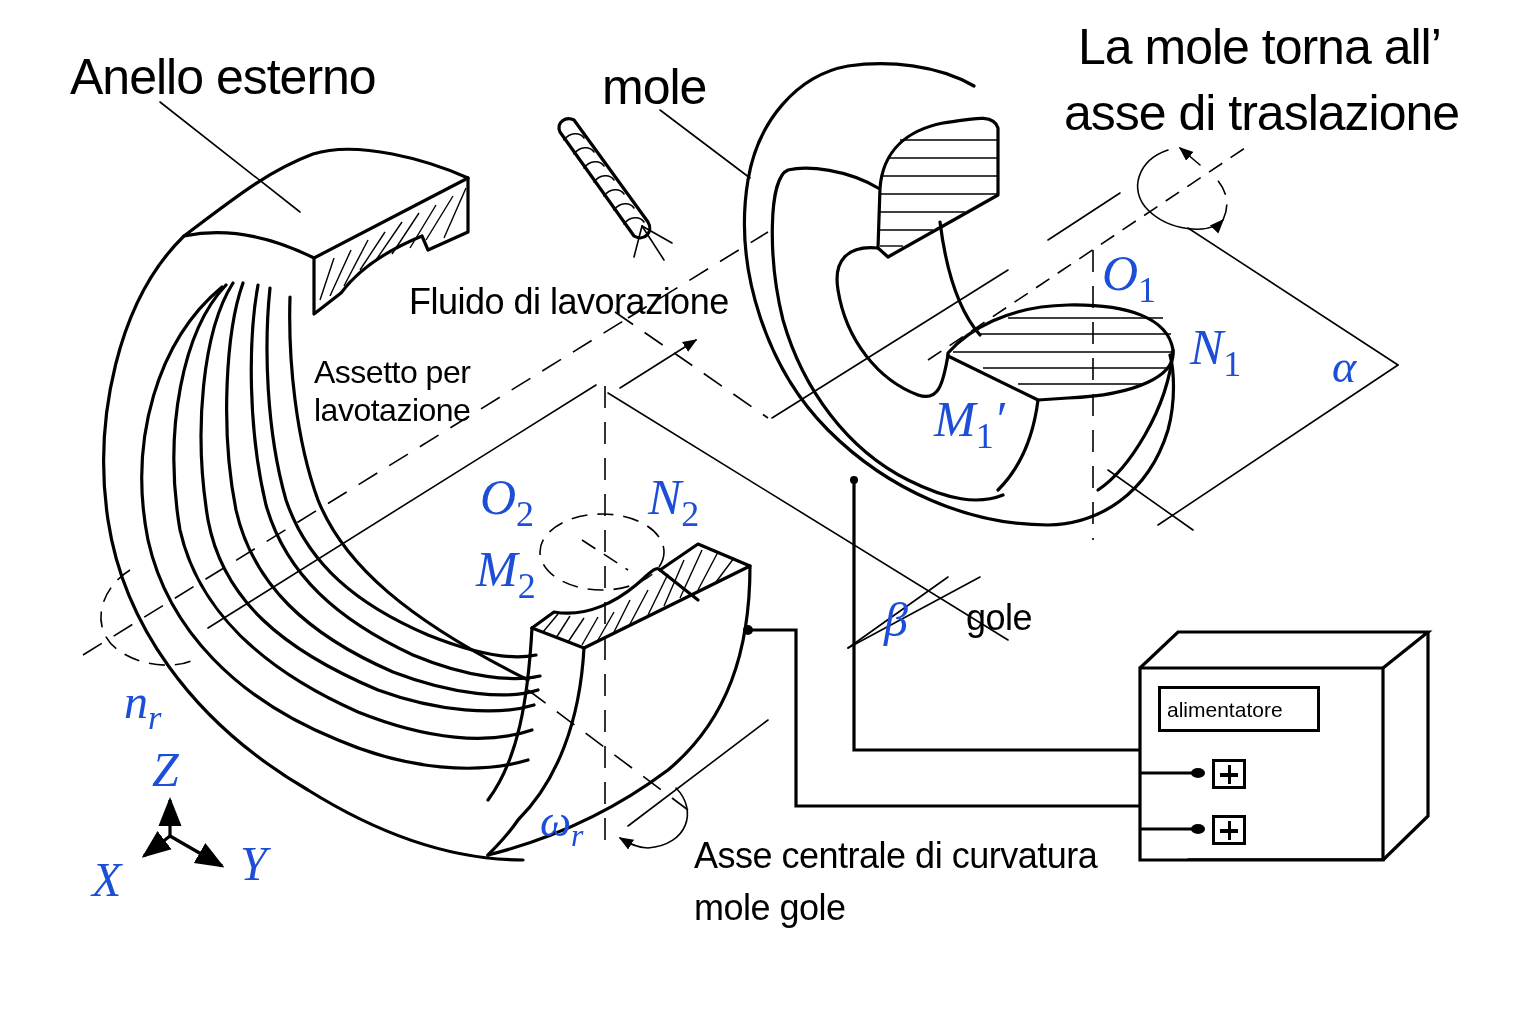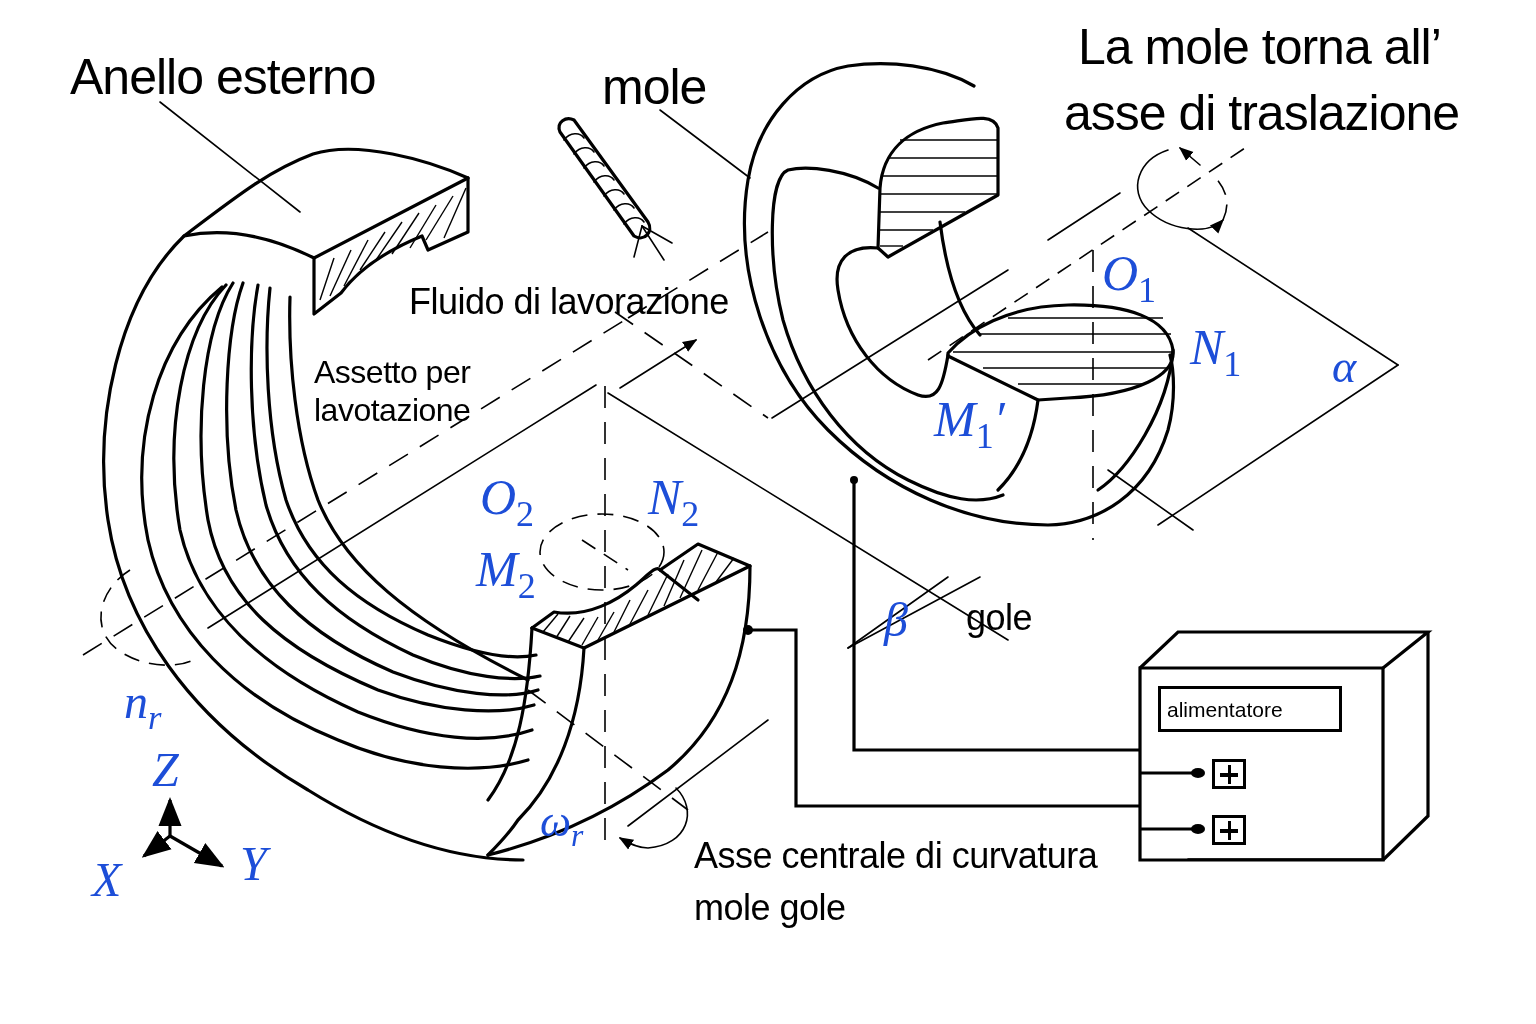--- a/index.html
+++ b/index.html
@@ -13,21 +13,21 @@
   .dash2 { fill: none; stroke: #000; stroke-width: 1.6; stroke-dasharray: 16 10; }
   .wire { fill: none; stroke: #000; stroke-width: 3.2; stroke-linejoin: miter; }
   .lbl { position: absolute; font-family: "Liberation Sans", sans-serif; color: #000; white-space: nowrap; line-height: 1; }
   .sym { position: absolute; font-family: "Liberation Serif", serif; font-style: italic; color: #1d4ed8; white-space: nowrap; line-height: 1; }
   .sym sub { font-style: normal; font-size: 0.72em; vertical-align: -0.32em; }
   .sym sub.it { font-style: italic; }
   .big { font-size: 50px; letter-spacing: -1px; }
   .mid { font-size: 36px; letter-spacing: -0.5px; }
   .sm  { font-size: 32px; letter-spacing: -0.5px; }
   .xs  { font-size: 21px; }
-  .ps-box { position: absolute; left: 1150px; top: 686px; width: 184px; height: 46px; border: 3px solid #000; box-sizing: border-box; background: #fff; }
+  .ps-box { position: absolute; left: 1150px; top: 686px; width: 162px; height: 46px; border: 3px solid #000; box-sizing: border-box; background: #fff; }
   .ps-box span { position: absolute; left: 6px; top: 10px; }
   .term { position: absolute; width: 34px; height: 30px; border: 3px solid #000; box-sizing: border-box; background: #fff; }
   .term::before { content: ""; position: absolute; left: 5px; top: 11px; width: 18px; height: 3.5px; background: #000; }
   .term::after  { content: ""; position: absolute; left: 12.5px; top: 3px; width: 3.5px; height: 19px; background: #000; }
 </style>
 </head>
 <body>
 
 <div id="stage">
 

